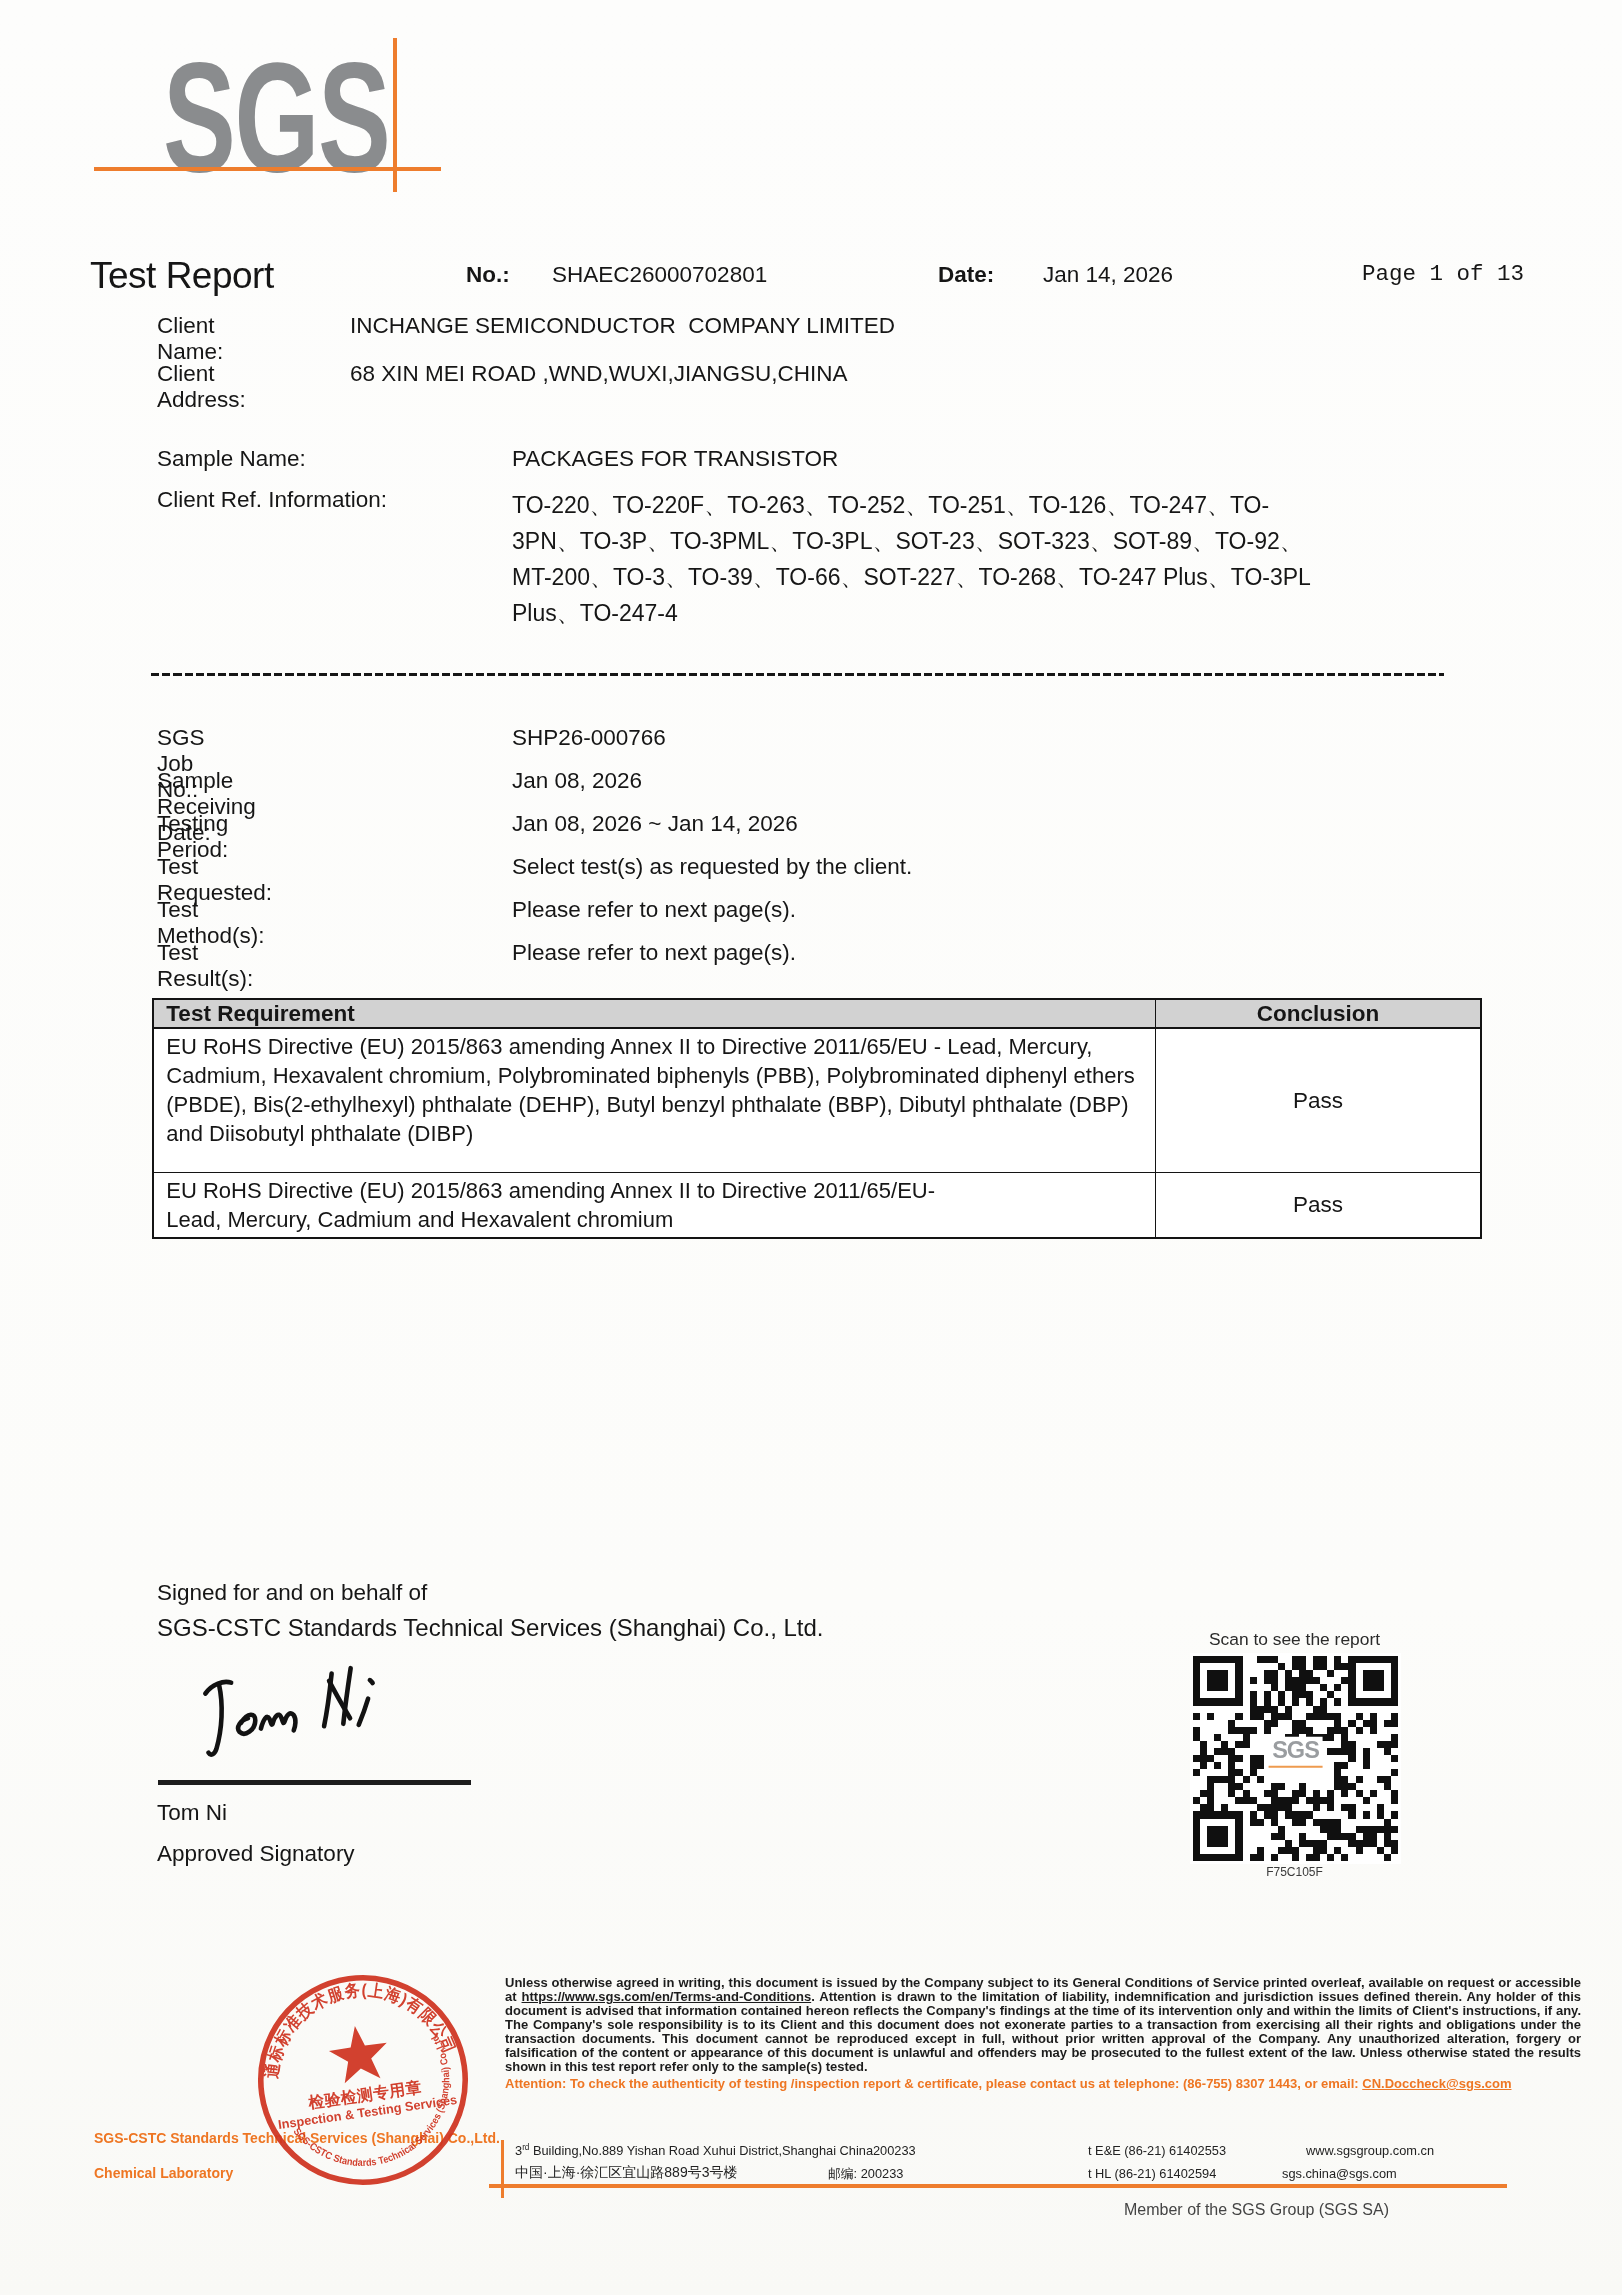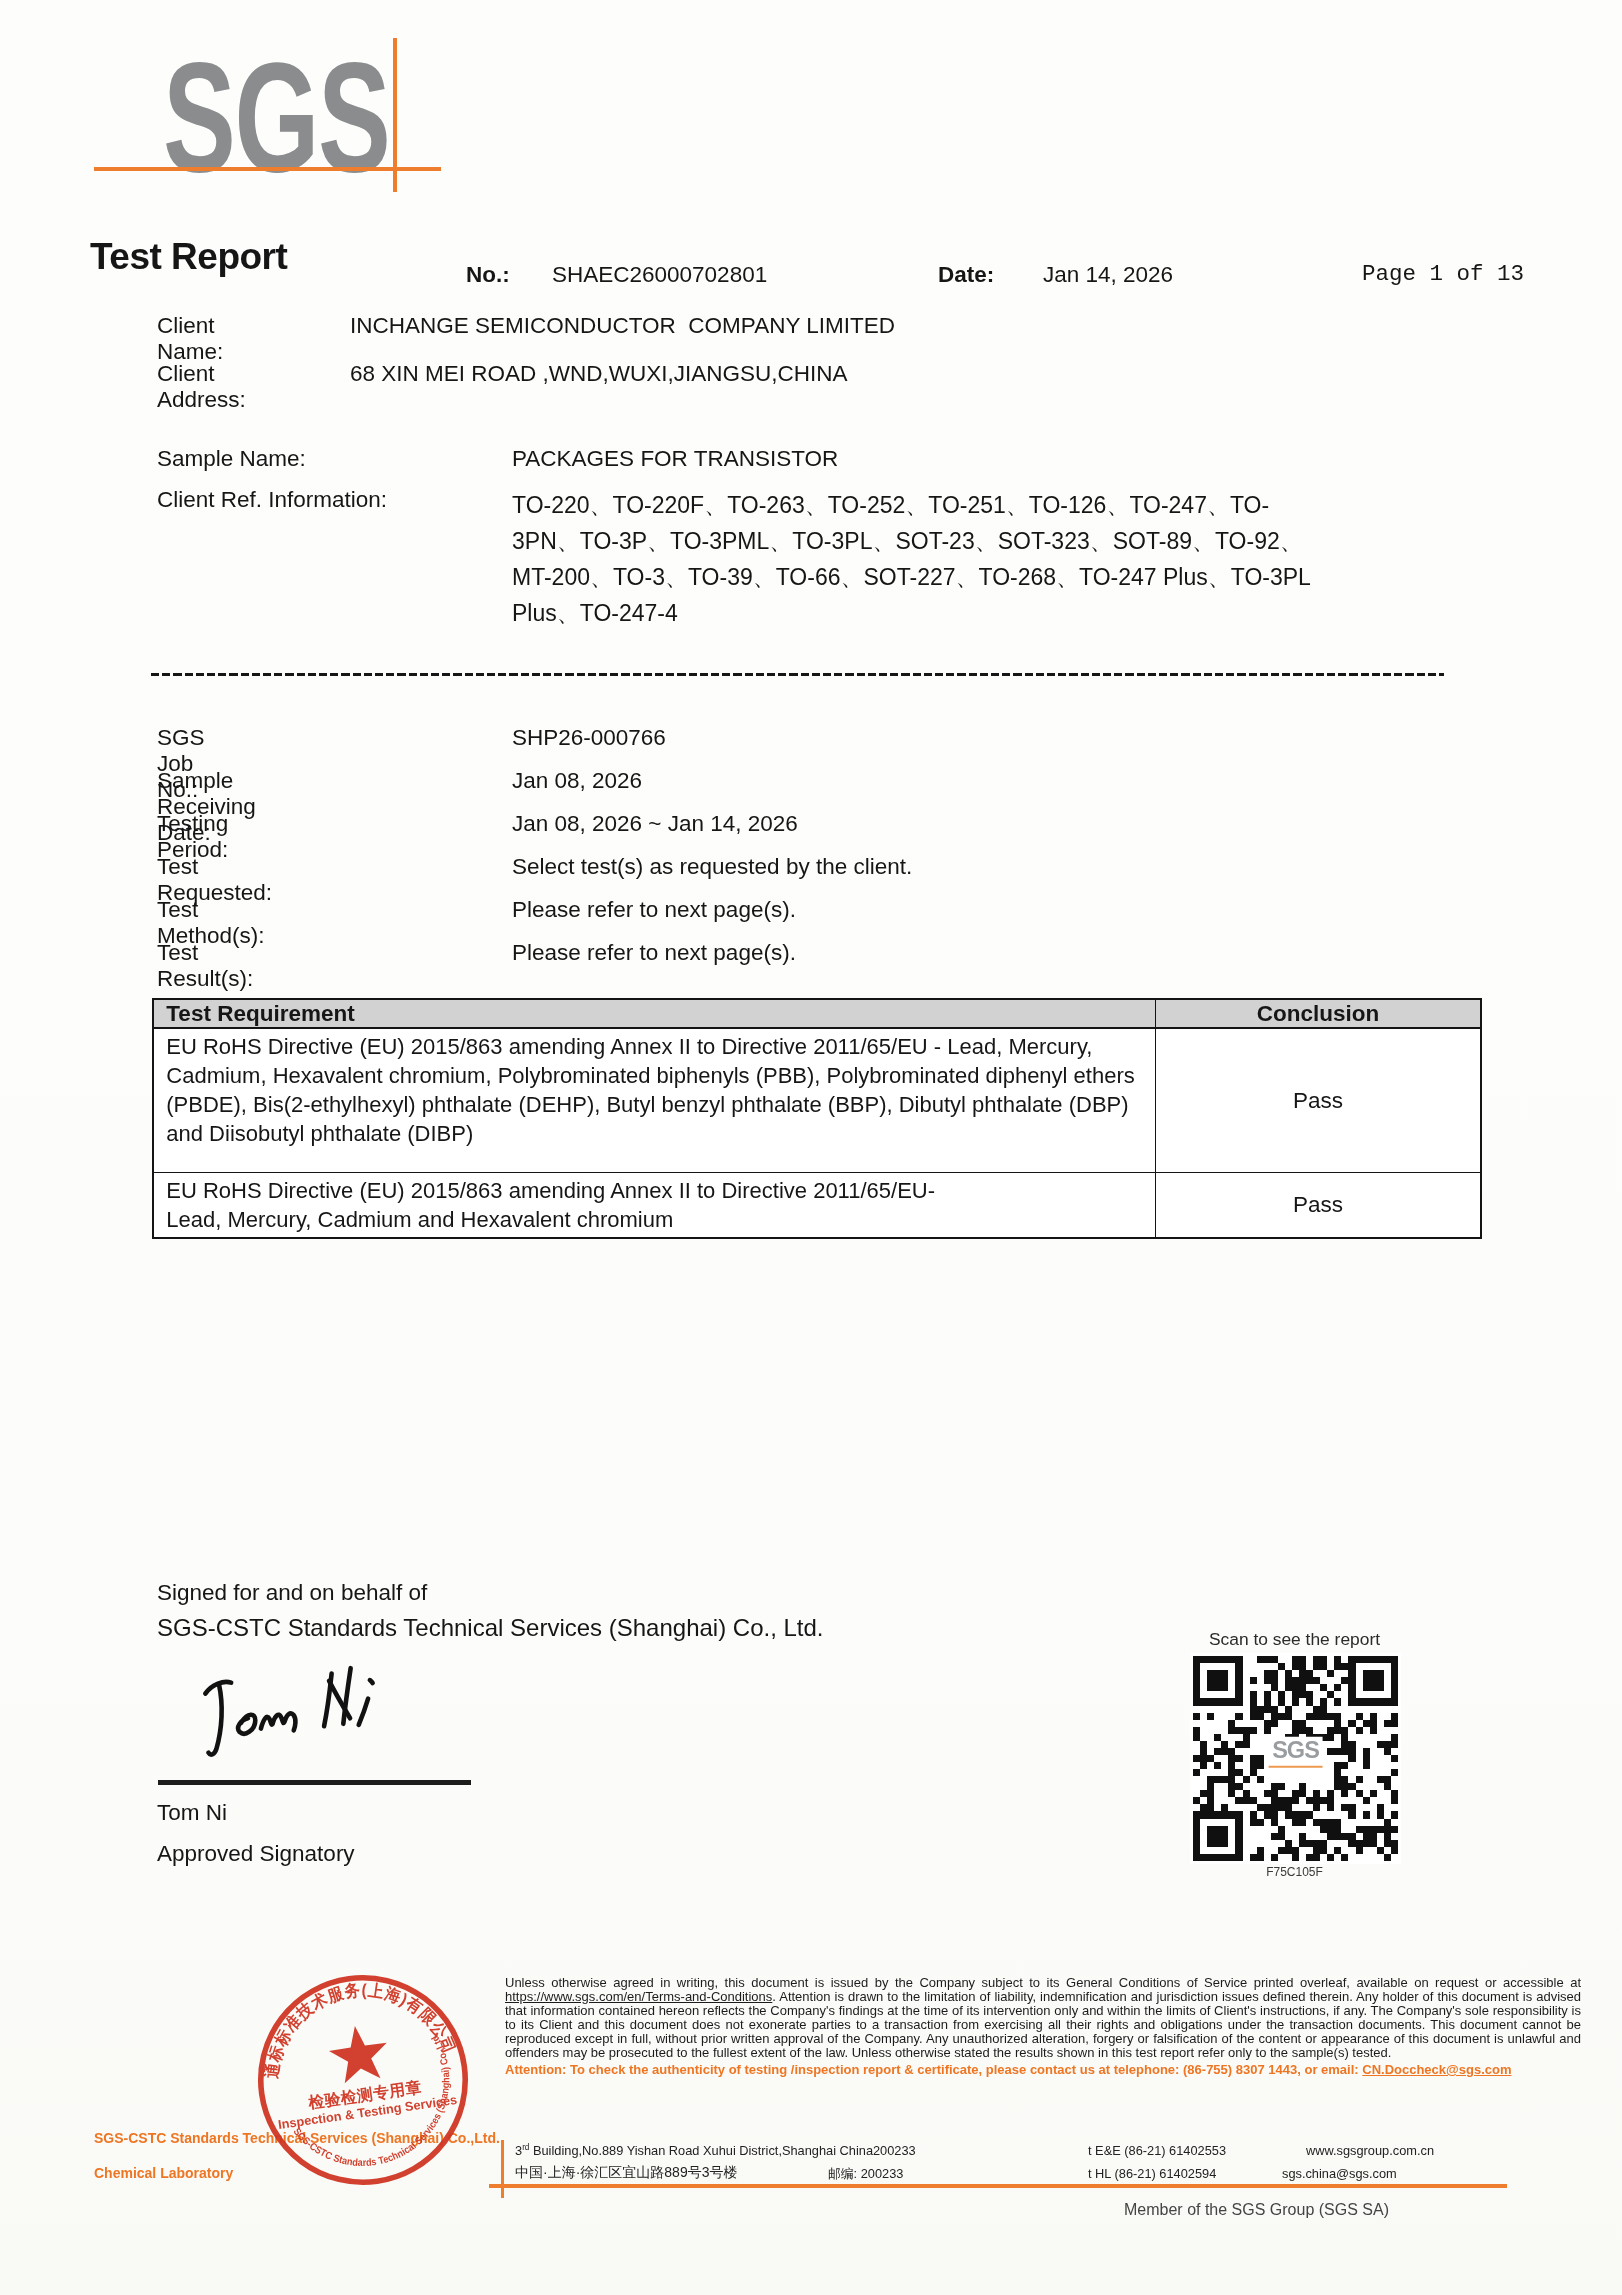--- a/index.html
+++ b/index.html
@@ -9,21 +9,21 @@
           background:linear-gradient(180deg,#fdfdfc 0%,#fcfcfa 70%,#f9f9f6 100%); overflow:hidden; }
   .abs { position:absolute; }
 
   
   .logo-text { left:163px; top:39px; font-size:156px; font-weight:bold; line-height:1;
                color:#8a8c8e; letter-spacing:-2px; transform:scaleX(.70); transform-origin:0 0; }
   .logo-hline { left:94px; top:167px; width:347px; height:3.6px; background:#ee7d2d; }
   .logo-vline { left:393px; top:38px; width:3.6px; height:154px; background:#ee7d2d; }
 
   
-  .title { left:90px; top:236px; font-size:37px; font-weight:bold; letter-spacing:-0.5px; }
+  .title { left:90px; top:255px; font-size:37px; font-weight:normal; letter-spacing:-0.5px; }
   .meta  { top:262px; font-size:22.5px; line-height:1.15; white-space:pre; }
   .b { font-weight:bold; }
 
   
   .row-label { font-size:22.5px; }
   .row-value { font-size:22.5px; white-space:pre; }
   .client-block { left:157px; top:313px; }
   .client-block .irow { position:relative; height:48px; }
   .client-block .lbl { position:absolute; left:0; }
   .client-block .val { position:absolute; left:193px; }
@@ -78,21 +78,21 @@
 
   
   .stamp-underlay { color:#ee7623; font-weight:bold; font-size:14px; z-index:1; white-space:pre; }
   .u1 { left:94px; top:2130px; }
   .u2 { left:94px; top:2165px; }
   .stamp { left:248px; top:1965px; width:230px; height:230px; transform:rotate(-8deg); z-index:2; opacity:.93; }
   .stamp text { fill:#cf3420; }
 
   
   .foot-block { left:505px; top:1976px; width:1076px; }
-  .disclaimer { font-size:13px; line-height:14px; text-align:justify; color:#1c1c1c; }
+  .disclaimer { font-size:13px; line-height:14px; text-align:justify; color:#1c1c1c;font-weight:bold; }
   .disclaimer a, .attention a { color:inherit; text-decoration:underline; }
   .attention { margin-top:3.1px; font-size:13px; line-height:14.3px; font-weight:bold; color:#ee7623; }
   .addr-vline { left:501px; top:2140px; width:2.6px; height:58px; background:#ee7d2d; z-index:3; }
   .addr { font-size:12.8px; color:#222; white-space:pre; }
   .addr sup { font-size:8.2px; }
   .addr-cnf { font-size:14px; }
   .a-en   { left:515px; top:2143px; }
   .a-zipe { left:873px; top:2143px; }
   .a-tel1 { left:1088px; top:2143px; }
   .a-web  { left:1282px; top:2143px;margin-left:24px; }

